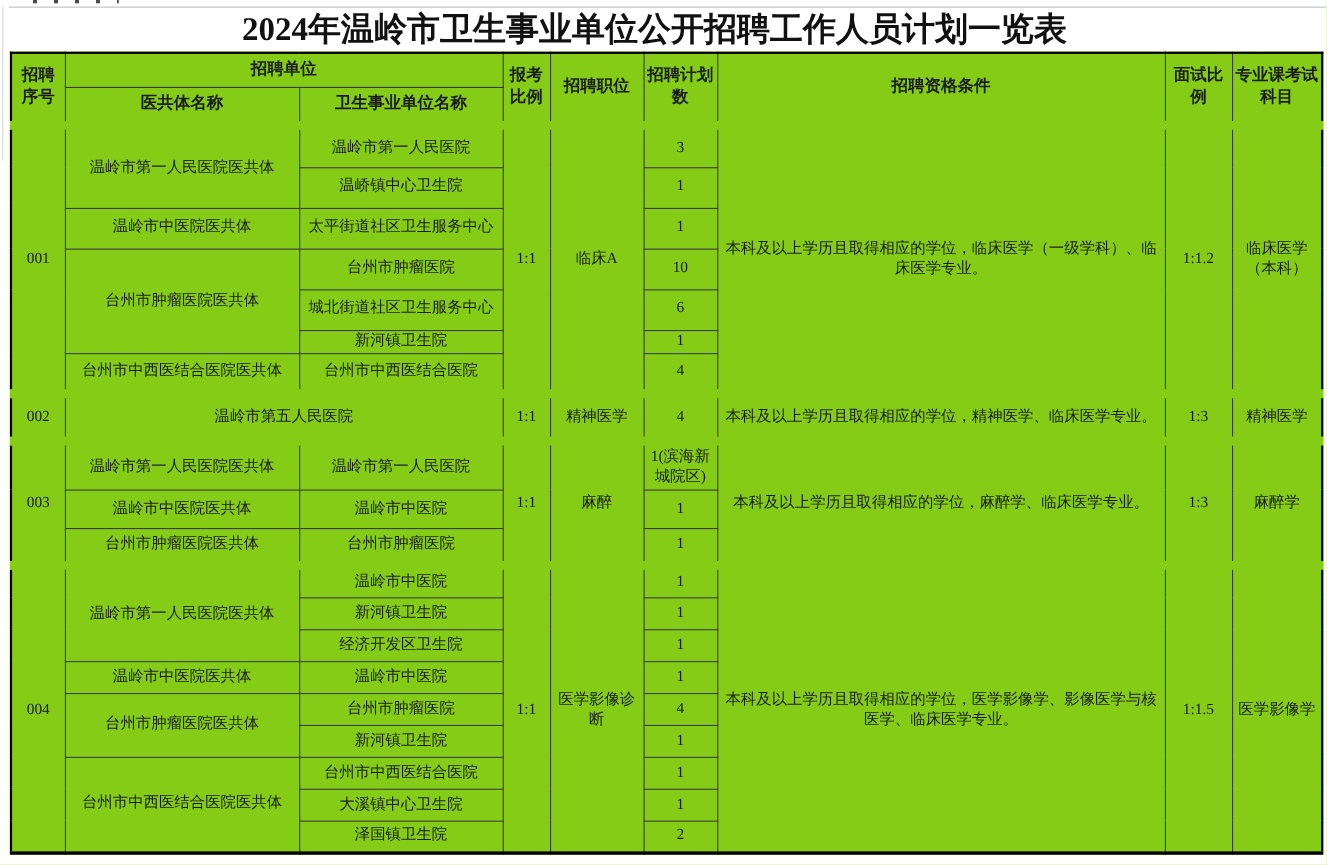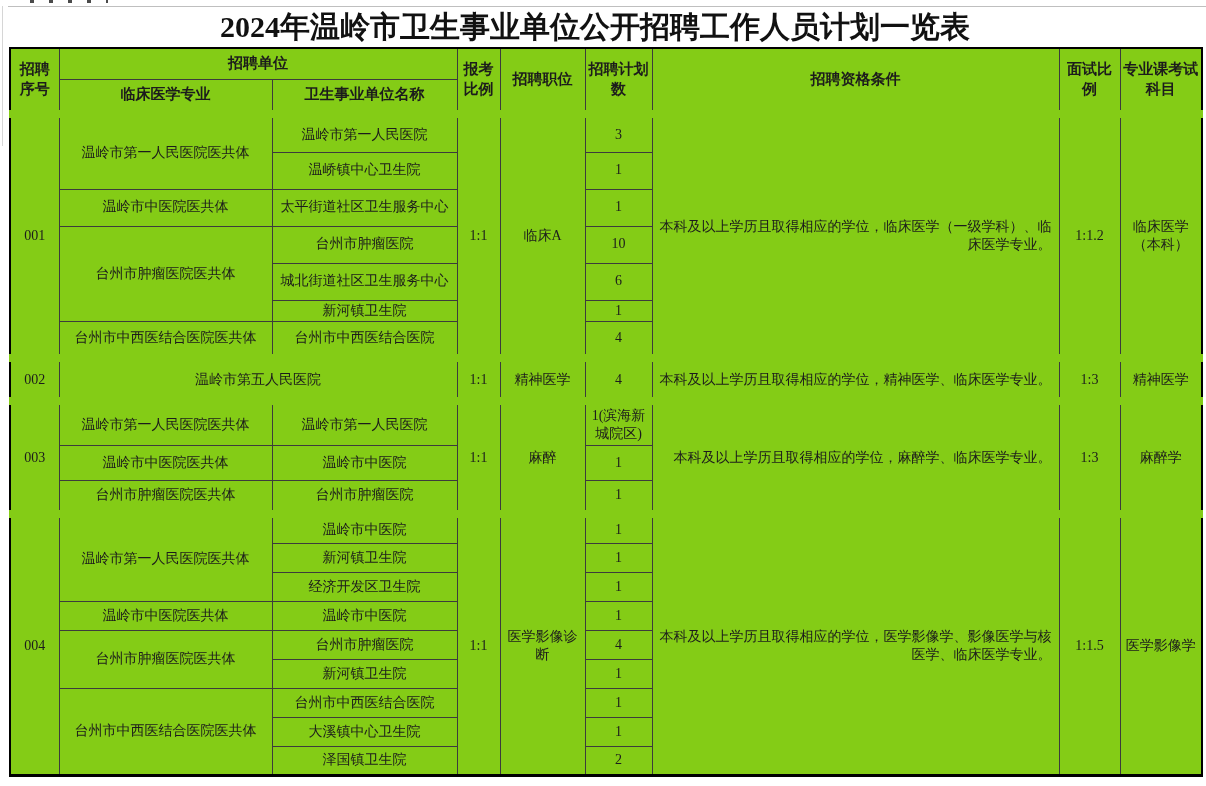--- a/index.html
+++ b/index.html
@@ -12,21 +12,21 @@
     background:repeating-linear-gradient(90deg,#4a4a4a 0 4px,transparent 4px 19px);}
 
   .title{margin:10px 16px 3px 0;text-align:center;font-size:30px;line-height:34px;
     font-weight:700;color:#111;}
 
   table{border-collapse:collapse;table-layout:fixed;width:1192px;margin-left:9px;
     border:2px solid #000;border-bottom-width:3px;background:#84cc16;}
   th,td{border:1px solid #3c3c3c;text-align:center;vertical-align:middle;
     font-size:14px;line-height:1.32;padding:1px 4px;white-space:pre-line;overflow:hidden;}
   thead th{font-weight:700;height:30px;font-size:15px;padding:0 2px;}
-  td.qual{text-align:right;padding:2px 7px;}
+  td.qual{text-align:center;padding:2px 7px;}
   tr.g-top th,tr.g-top td{border-top:8px solid #84cc16;}
 
   tr.h38{height:38px;} tr.h37{height:37px;} tr.h21{height:21px;}
   tr.h53{height:43px;} tr.h44{height:44px;} tr.h35{height:35px;}
   tr.h34{height:34px;} tr.h29{height:29px;}
 </style>
 </head>
 <body>
 
 <div class="page-top-line"></div>
@@ -52,21 +52,21 @@
       <th rowspan="2">招聘序号</th>
       <th colspan="2">招聘单位</th>
       <th rowspan="2">报考比例</th>
       <th rowspan="2">招聘职位</th>
       <th rowspan="2">招聘计划数</th>
       <th rowspan="2">招聘资格条件</th>
       <th rowspan="2">面试比例</th>
       <th rowspan="2">专业课考试科目</th>
     </tr>
     <tr>
-      <th>临床医学专业</th>
+      <th>医共体名称</th>
       <th>卫生事业单位名称</th>
     </tr>
   </thead>
   <tbody>
 
     <tr class="g-top h38">
       <td rowspan="7">001</td>
       <td rowspan="2">温岭市第一人民医院医共体</td>
       <td>温岭市第一人民医院</td>
       <td rowspan="7">1:1</td>

